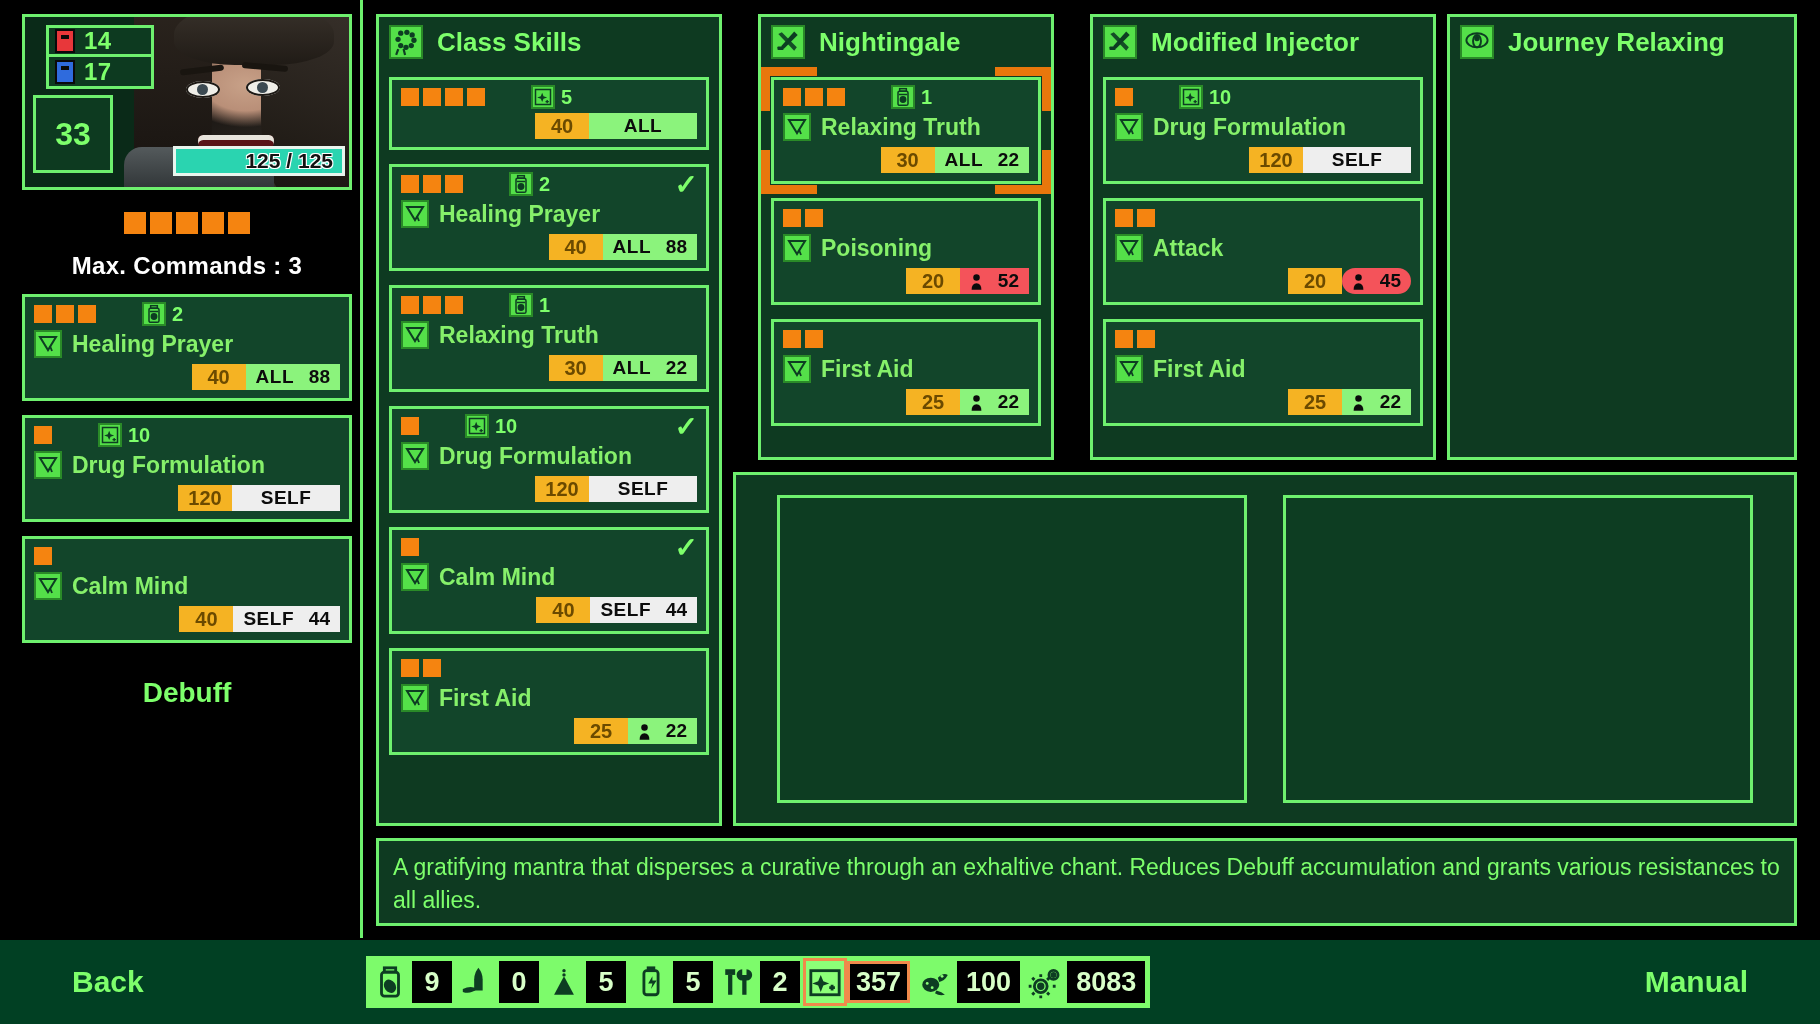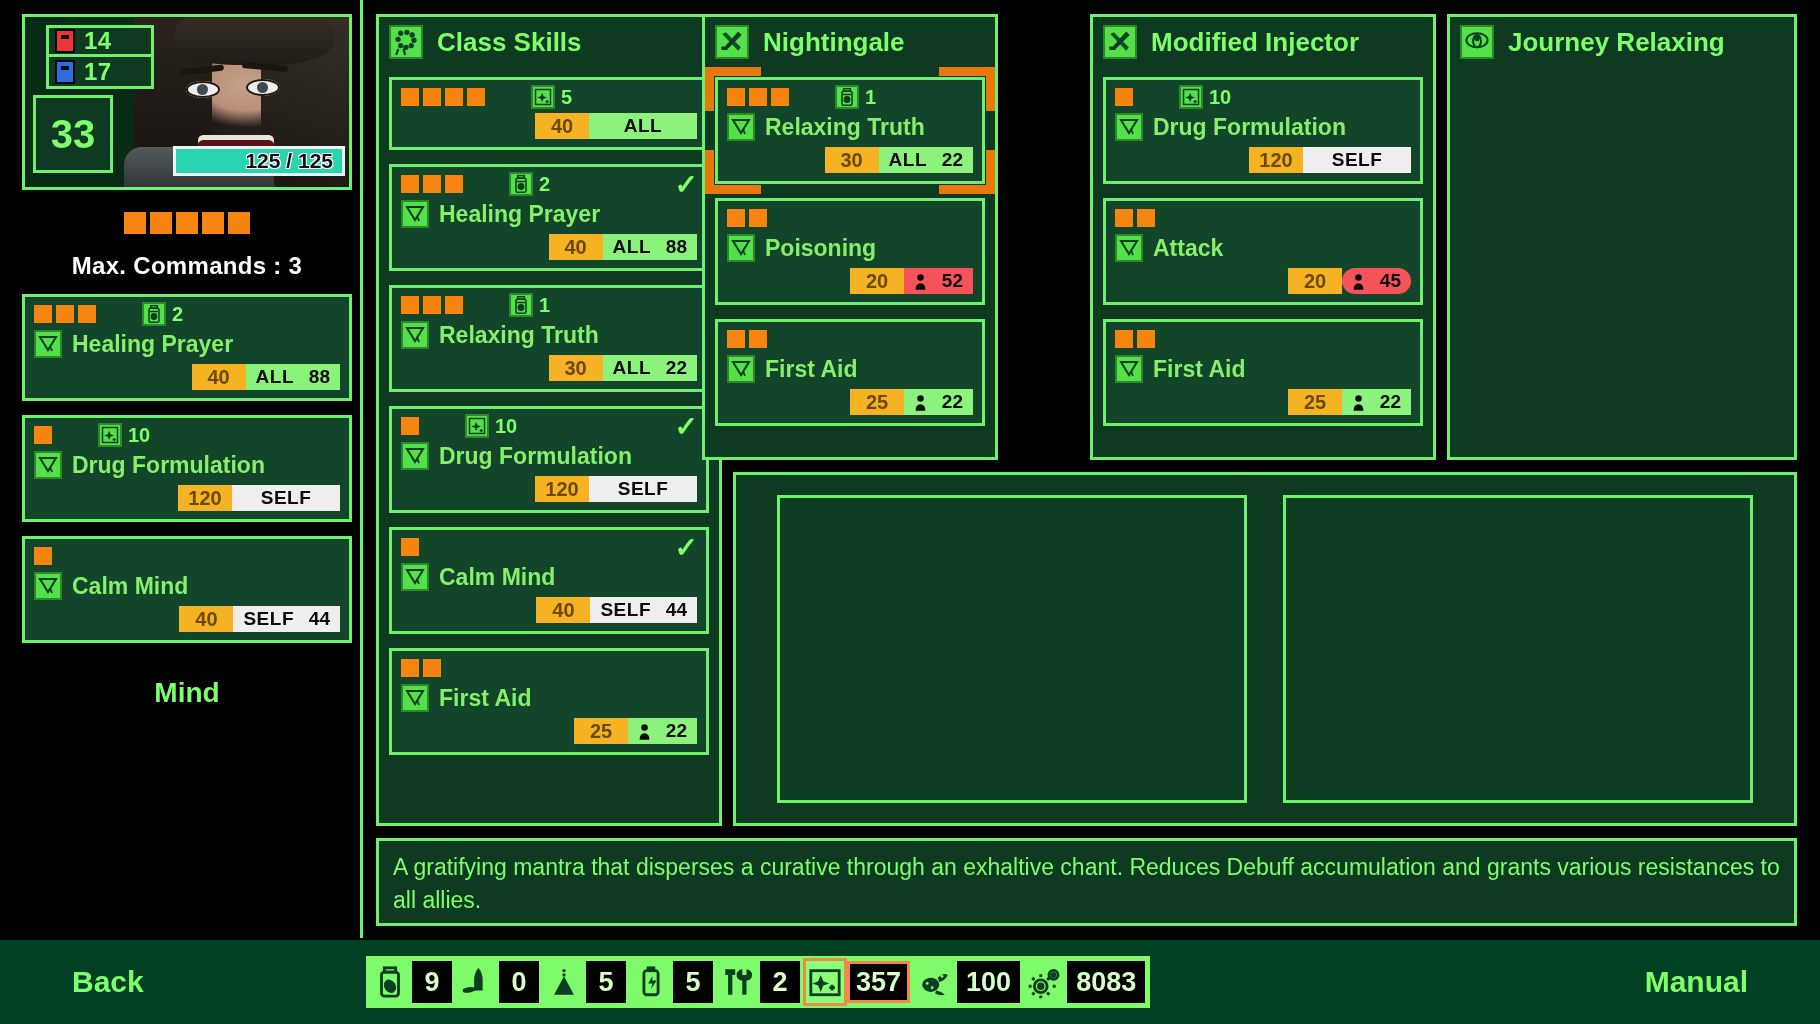--- a/index.html
+++ b/index.html
@@ -78,21 +78,21 @@
   .sq.blue { background:#2f6bdd; }
   .sq::after { content:""; position:absolute; left:4px; top:4px; right:4px; height:4px;
     background:#0a0a0a; }
   .stat-val { color: var(--green-bright); font-size:24px; font-weight:700; letter-spacing:.5px; }
 
   .level-box {
     position:absolute; left:8px; top:78px; width:80px; height:78px;
     border:3px solid var(--green-line); background:#0d3a20;
     display:flex; align-items:center; justify-content:center;
   }
-  .level-box span { color: var(--green-bright); font-size:40px; font-weight:700; }
+  .level-box span { color: var(--green-bright); font-size:32px; font-weight:700; }
 
   .hp-bar {
     position:absolute; left:148px; bottom:11px; width:172px; height:30px;
     background:#2ad4b0; border:3px solid #e9f5ee;
     display:flex; align-items:center; justify-content:flex-end; padding-right:9px;
   }
   .hp-bar span {
     color:#121212; font-size:21px; font-weight:700;
     text-shadow: -1px -1px 0 #fff, 1px -1px 0 #fff, -1px 1px 0 #fff, 1px 1px 0 #fff;
   }
@@ -157,21 +157,21 @@
 
   
   .panel {
     position:absolute; border:3px solid var(--green-line); background: var(--panel-bg);
   }
   .panel-head { display:flex; align-items:center; gap:14px; padding:8px 10px 4px 10px; }
   .panel-title { color: var(--green-bright); font-size:26px; font-weight:700; }
   .panel-body { padding: 0 10px 10px 10px; }
 
   .class-panel { left: 376px; top: 14px; width: 346px; height: 812px; }
-  .nightingale-panel { left: 702px; top: 14px; width: 296px; height: 446px; }
+  .nightingale-panel { left: 758px; top: 14px; width: 296px; height: 446px; }
   .injector-panel { left: 1090px; top: 14px; width: 346px; height: 446px; }
   .stampbook-panel { left: 1447px; top: 14px; width: 350px; height: 446px; }
 
   .lower-panel {
     position:absolute; left:733px; top: 472px; width:1064px; height:354px;
     border:3px solid var(--green-line); background: var(--panel-bg);
     display:flex; gap:36px; align-items:center; justify-content:center;
   }
   .empty-slot { width:470px; height:308px; border:3px solid var(--green-line); background: var(--panel-bg2); }
 
@@ -362,21 +362,21 @@
           <div class="sc-botrow">
             <div class="sc-cost">40</div>
             <div class="sc-target self" style="justify-content: space-between;">
               <span class="lbl">SELF</span>
               <span class="pow">44</span>
             </div>
           </div>
         </div>
       </div>
 
-    <div class="reset-btn">Mind</div>
+    <div class="reset-btn">Debuff</div>
   </div>
 
   <div class="panel class-panel">
     <div class="panel-head">
       <div class="tile lg">
         <svg viewBox="0 0 34 34">
             <g fill="#0d3d22">
           <circle cx="11" cy="7" r="3"></circle>
               <circle cx="18" cy="6" r="3"></circle>
               <circle cx="24" cy="9" r="3"></circle>

